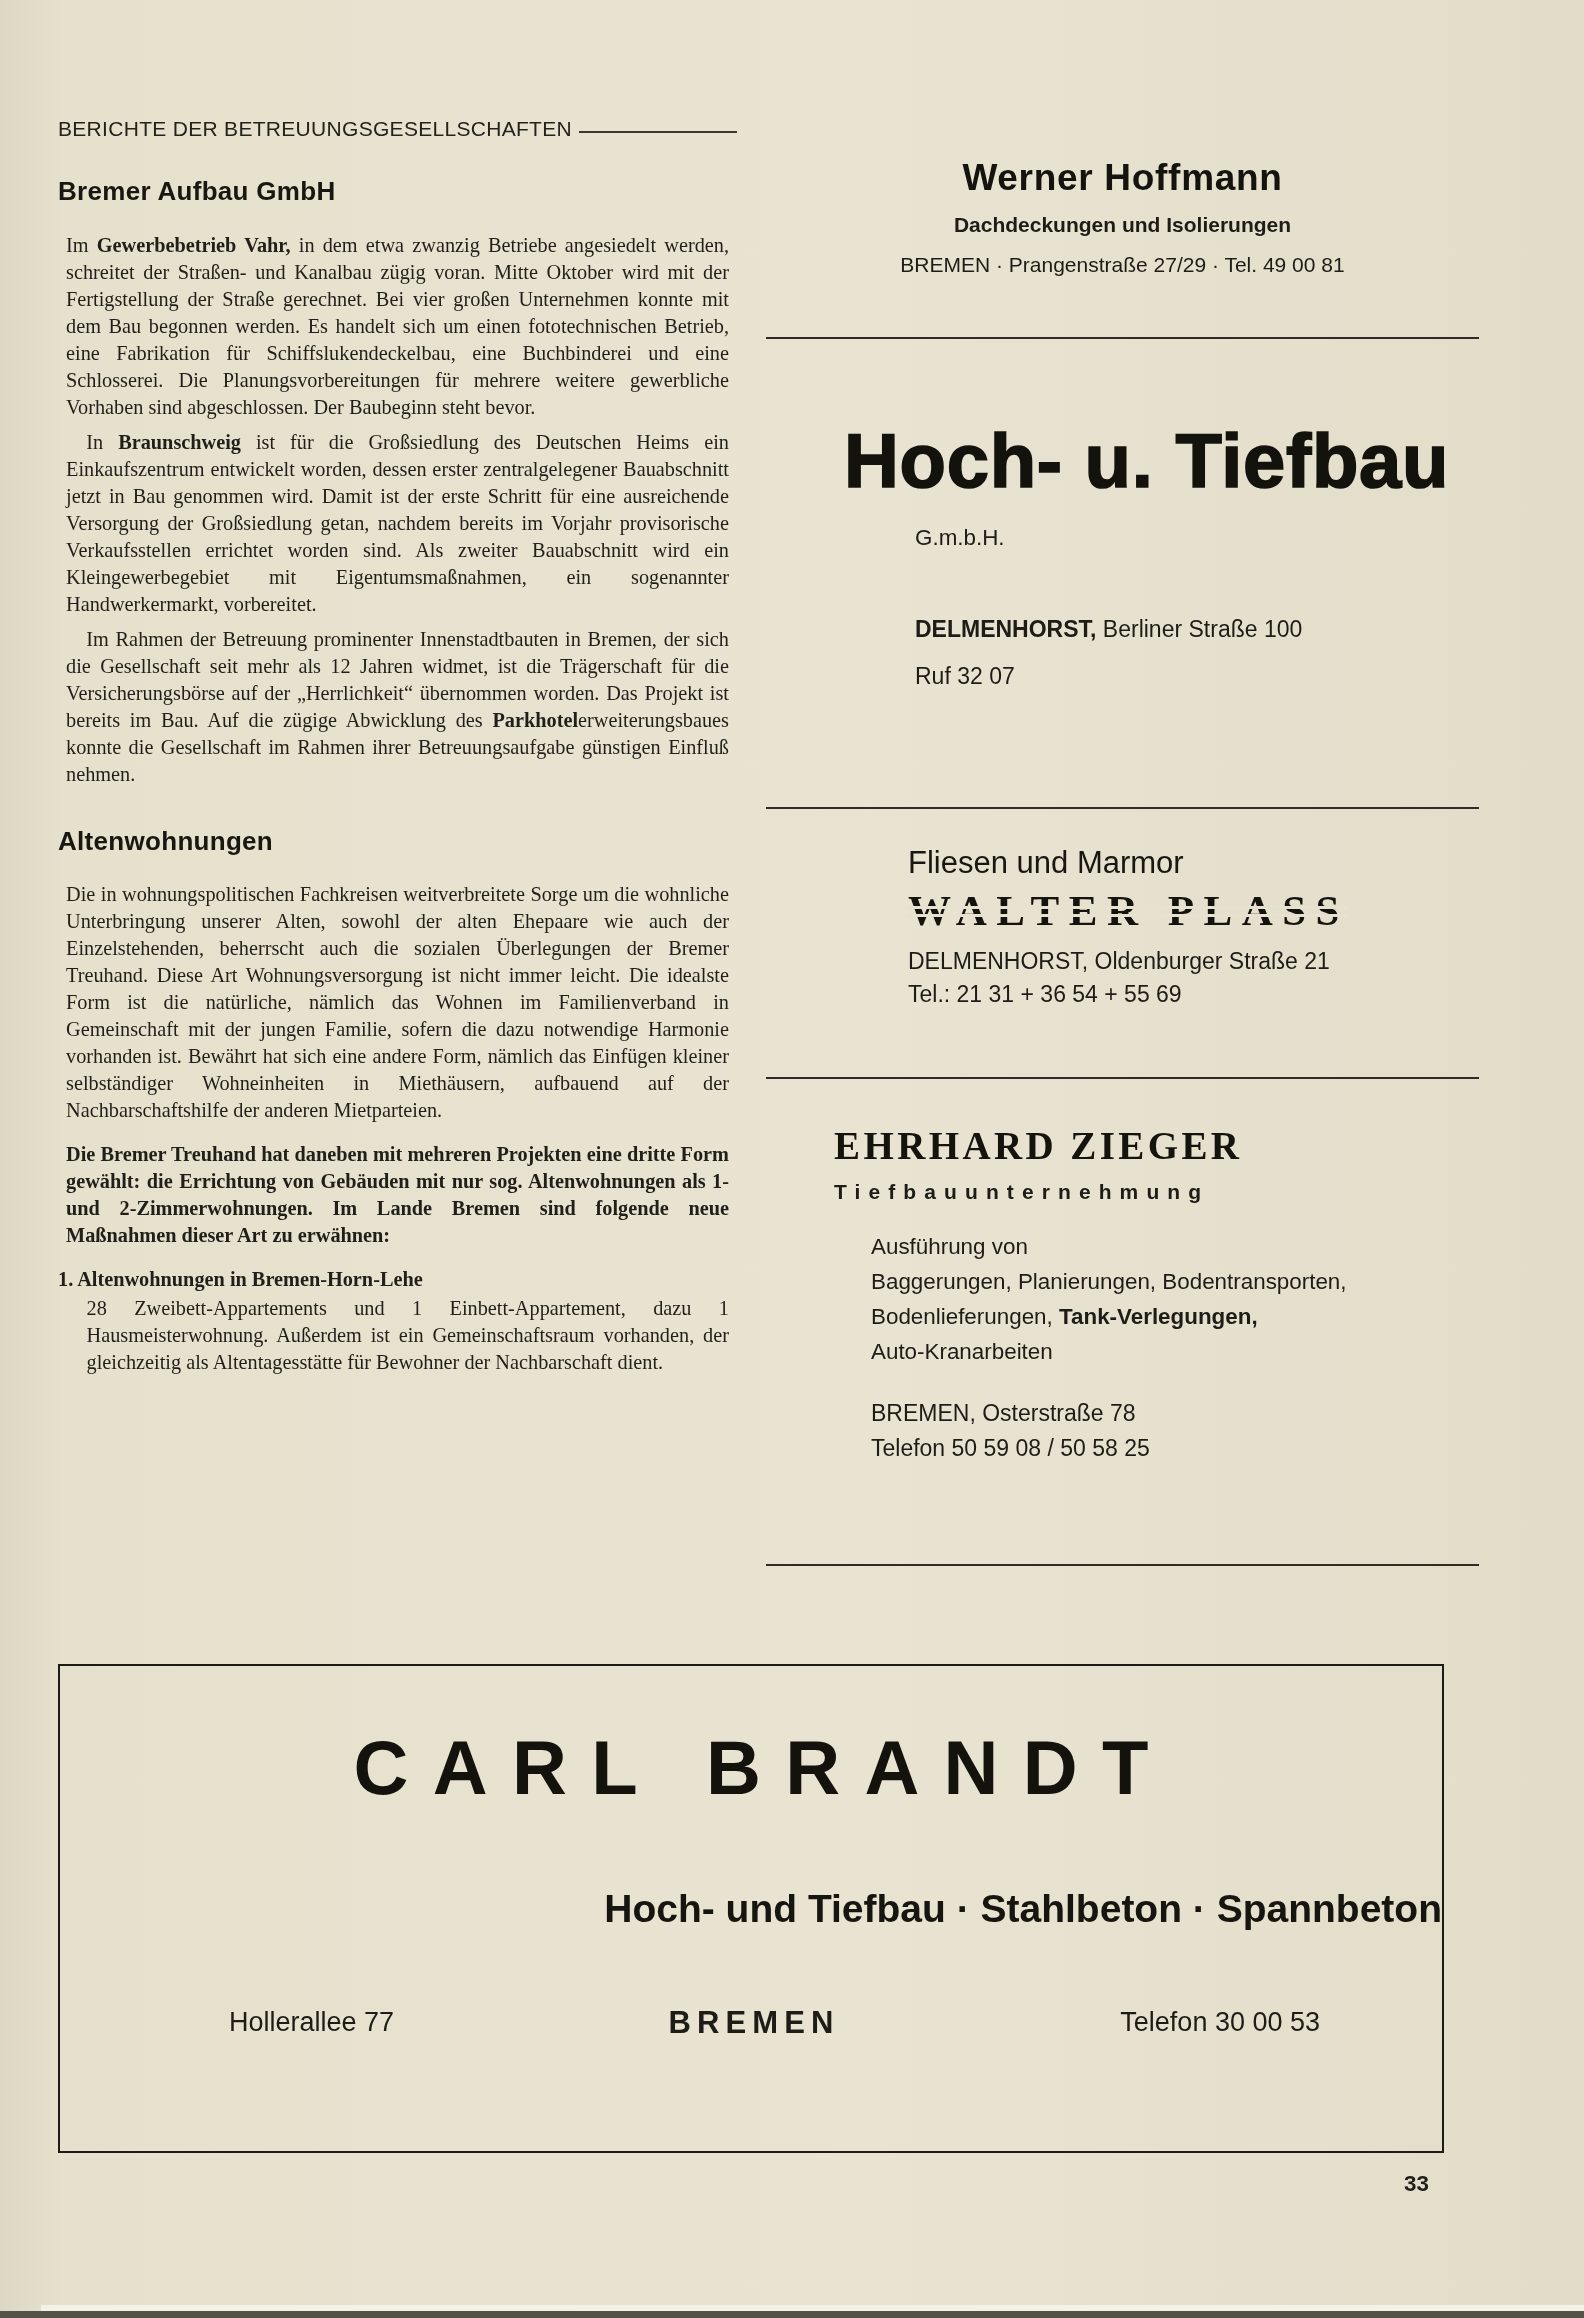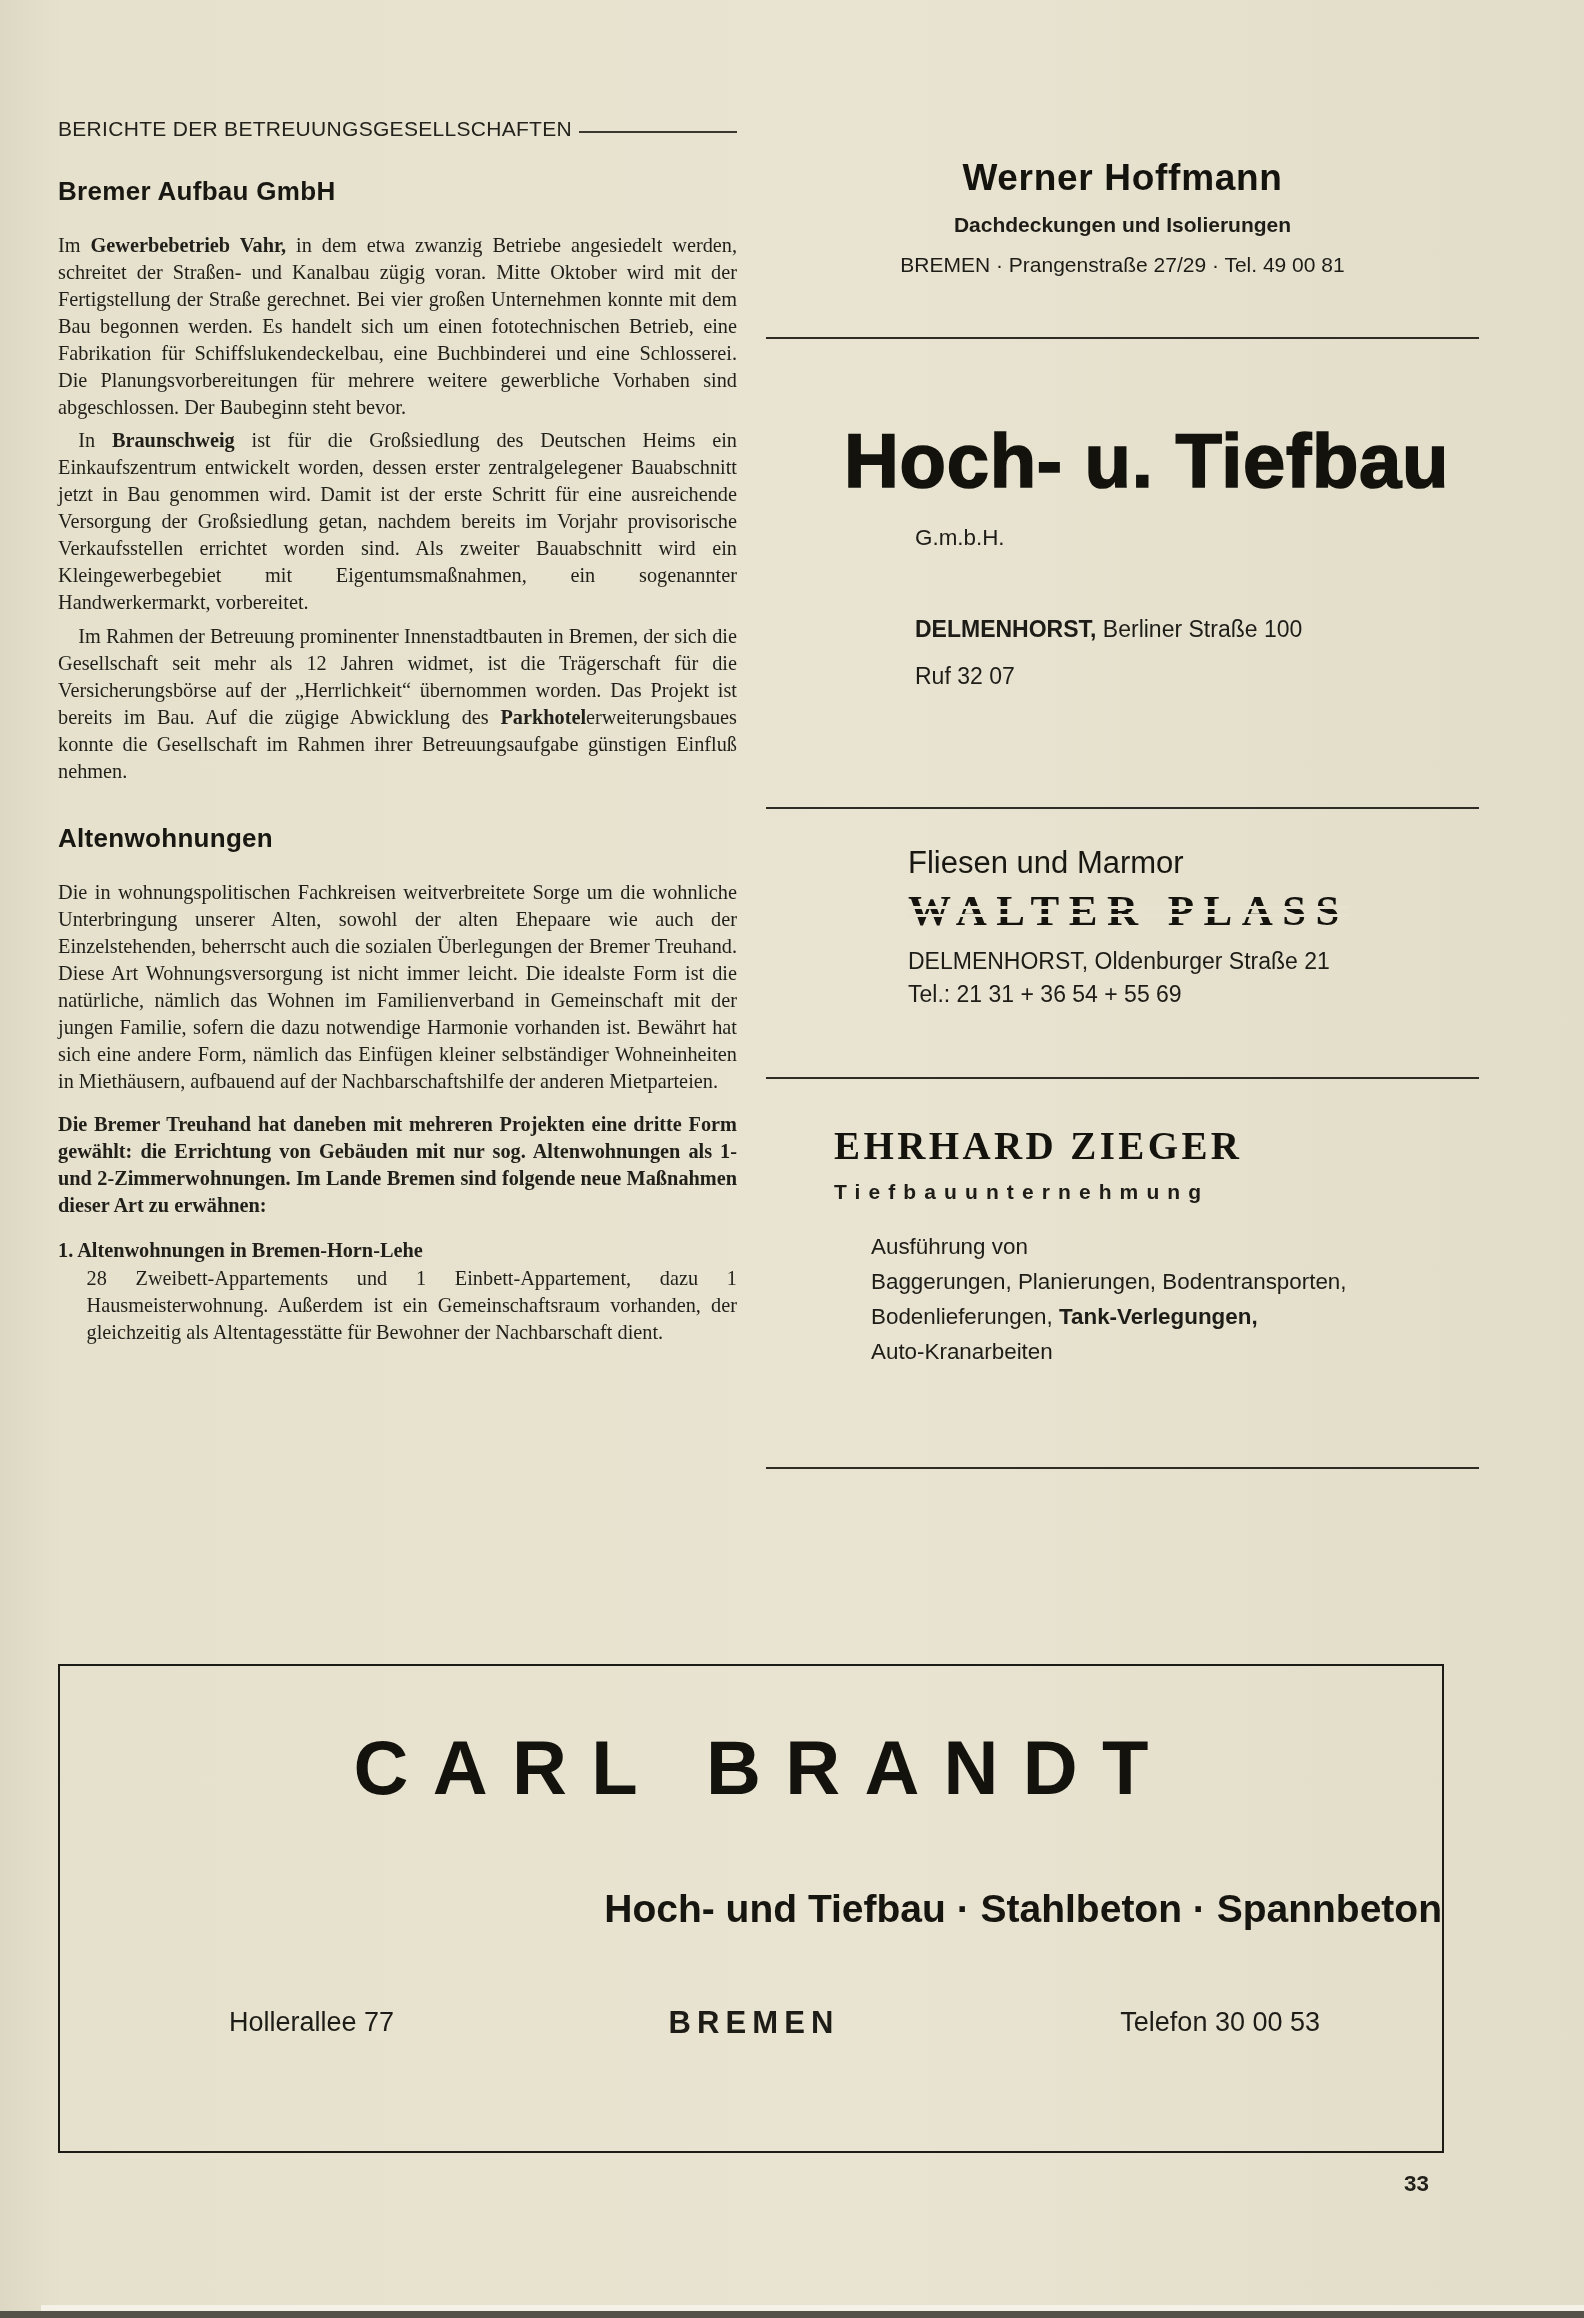--- a/index.html
+++ b/index.html
@@ -37,21 +37,21 @@
   .h-article {
     font: bold 26px/1.1 "Liberation Sans", sans-serif;
     letter-spacing: 0.3px;
     margin: 37px 0 0 0;
     color: #181711;
   }
   .body-text {
     font: 20.3px/27px "Liberation Serif", "DejaVu Serif", serif;
     text-align: justify;
     hyphens: auto;
-    margin: 0;
+    margin: 8px;
     color: #201f19;
   }
   .mt-first { margin-top: 26px; }
   .mt-para  { margin-top: 6.8px; text-indent: 20.3px; }
   .mt-para2 { margin-top: 16.3px; font-weight: bold; }
   .h-section {
     font: bold 26px/1.1 "Liberation Sans", sans-serif;
     letter-spacing: 0.3px;
     margin: 39px 0 0 0;
     color: #181711;
@@ -220,20 +220,24 @@
 
     <div class="ad ad-zieger">
       <div class="name">EHRHARD ZIEGER</div>
       <div class="subtitle">Tiefbauunternehmung</div>
       <div class="lines">
         <div>Ausführung von</div>
         <div>Baggerungen, Planierungen, Bodentransporten,</div>
         <div><span>Bodenlieferungen, </span><b>Tank-Verlegungen,</b></div>
         <div>Auto-Kranarbeiten</div>
       </div>
+      <div class="contact">
+        <div>BREMEN, Osterstraße 78</div>
+        <div>Telefon 50 59 08 / 50 58 25</div>
+      </div>
     </div>
 
   </div>
 
   <div class="brandt">
     <div class="name">CARL BRANDT</div>
     <div class="subtitle">Hoch- und Tiefbau · Stahlbeton · Spannbeton</div>
     <div class="row">
       <span class="left">Hollerallee 77</span>
       <span class="center">BREMEN</span>

